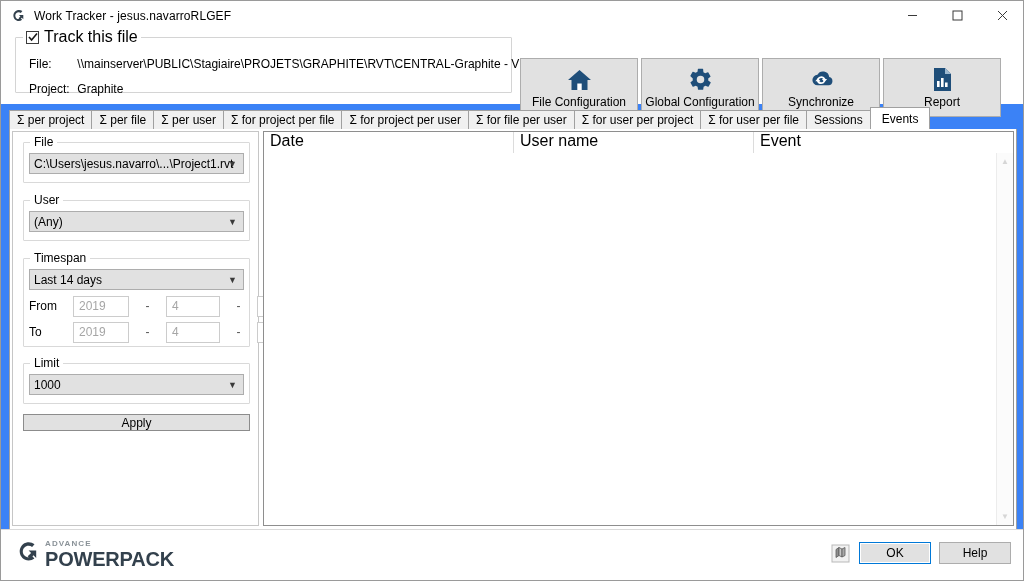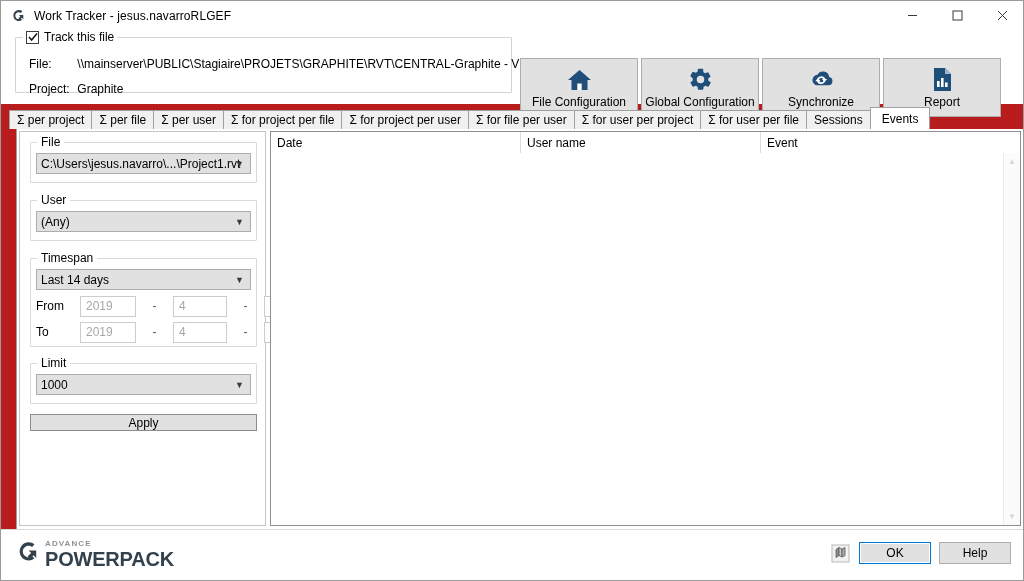--- a/index.html
+++ b/index.html
@@ -11,21 +11,21 @@
   body {
     font-family: "Liberation Sans", sans-serif;
     font-size: 12px;
     color: #000000;
     -webkit-font-smoothing: antialiased;
   }
   #app {
     position: relative;
     width: 1024px;
     height: 581px;
-    background: #b91c1c;
+    background: #3b82f6;
     overflow: hidden;
     box-sizing: border-box;
     border: 1px solid #9a9a9a;
   }
 
   
   .titlebar {
     position: absolute;
     left: 0; top: 0;
     width: 1024px;
@@ -82,21 +82,21 @@
   }
   .track-legend {
     position: absolute;
     left: 7px; top: -9px;
     height: 16px;
     background: #ffffff;
     padding: 0 3px;
     display: flex;
     align-items: center;
     gap: 5px;
-    font-size: 12px;
+    font-size: 16px;
   }
   .cb {
     width: 13px; height: 13px;
     border: 1px solid #3c3c3c;
     background: #ffffff;
     display: inline-flex;
     align-items: center;
     justify-content: center;
     box-sizing: border-box;
     position: relative;
@@ -173,21 +173,20 @@
   
   .content {
     position: absolute;
     left: 8px; top: 128px;
     width: 1008px;
     height: 401px;
     background: #ffffff;
     border: 1px solid #a0a0a0;
     border-top: none;
     box-sizing: border-box;
-    margin-left: 7px;
   }
 
   
   .filterpane {
     position: absolute;
     left: 2px; top: 2px;
     width: 247px;
     height: 395px;
     background: #ffffff;
     border: 1px solid #c6c6c6;
@@ -311,23 +310,22 @@
     position: absolute;
     left: 0; top: 0; right: 0;
     height: 21px;
     background: #ffffff;
     border-bottom: 1px solid #d6d6d6;
     display: flex;
   }
   .colhdr {
     height: 21px;
     display: flex;
-    align-items: center;
     padding-left: 6px;
-    font-size: 12px;
+    font-size: 16px;
     border-right: 1px solid #dcdcdc;
     box-sizing: border-box;
     color: #000;
     cursor: default;
     background: #ffffff;
   }
   .listbody {
     position: absolute;
     left: 0; top: 21px;
     right: 17px;

